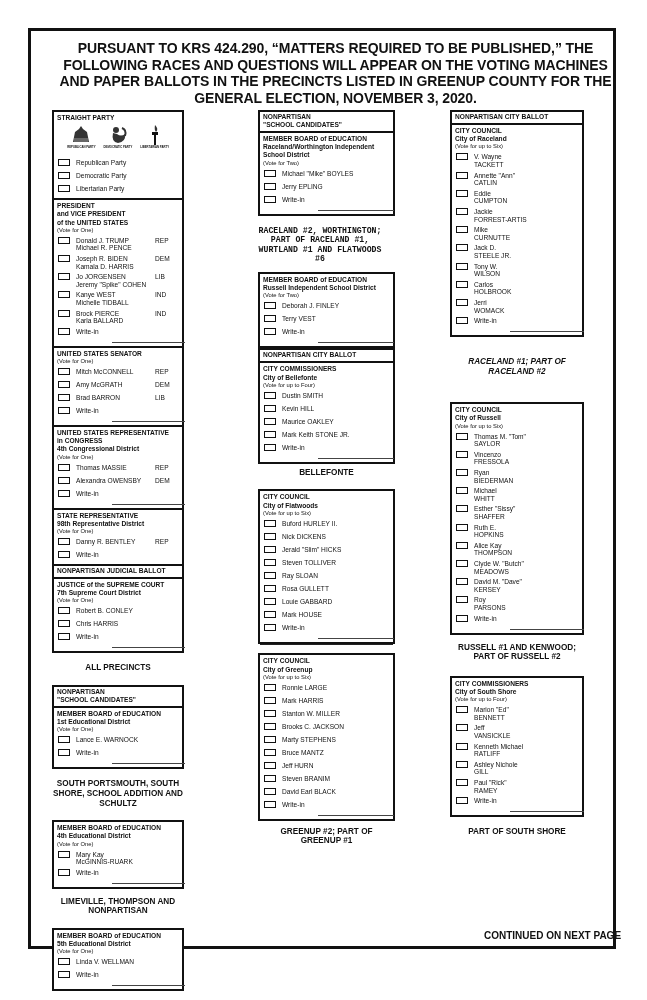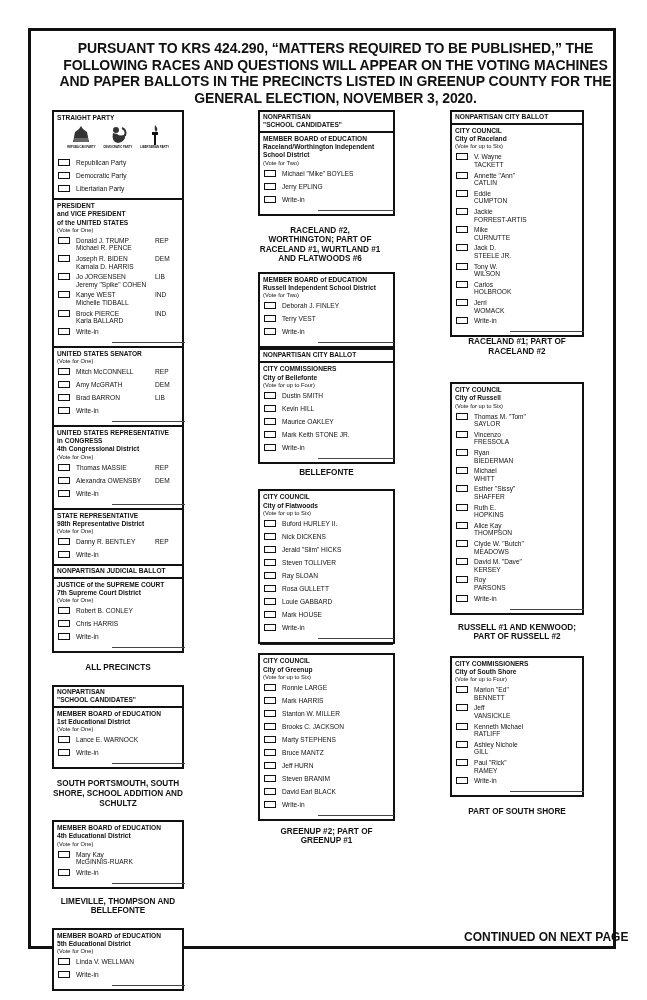--- a/index.html
+++ b/index.html
@@ -16,21 +16,21 @@
   .cand { display: flex; align-items: flex-start; font-size: 6.6px; line-height: 7.6px; margin-top: 3px; min-height: 10px; }
   .chk { width: 12px; height: 7px; border: 1.3px solid #111; flex: none; margin: 0 6px 0 1px; }
   .nm { flex: 1; }
   .pty { width: 24px; text-align: left; }
   .sig { height: 2px; margin: 3px 0 0 55px; border-bottom: 1.5px solid #444; width: 60%; }
   .prec { text-align: center; font-weight: bold; font-size: 8.2px; line-height: 9.6px; }
   .logos { display: flex; justify-content: space-around; padding: 2px 6px 0 6px; height: 34px; }
   .logo { display: flex; flex-direction: column; align-items: center; width: 34px; }
   .logo svg { width: 22px; height: 22px; }
   .logo span { font-size: 2.8px; line-height: 3.2px; text-align: center; font-weight: bold; }
-  .continued { position: absolute; left: 464px; top: 930px; font-weight: bold; font-size: 12px; }
+  .continued { position: absolute; left: 484px; top: 930px; font-weight: bold; font-size: 10px; }
 </style>
 </head>
 <body>
 
 <div class="frame"></div>
 <div class="headline">PURSUANT TO KRS 424.290, “MATTERS REQUIRED TO BE PUBLISHED,” THE FOLLOWING RACES AND QUESTIONS WILL APPEAR ON THE VOTING MACHINES AND PAPER BALLOTS IN THE PRECINCTS LISTED IN GREENUP COUNTY FOR THE GENERAL ELECTION, NOVEMBER 3, 2020.</div>
 
 <div class="col" style="left:52px; top:110px; width:132px;">
   <div class="box">
     <div class="sec">
@@ -244,21 +244,21 @@
             <div>McGINNIS-RUARK</div>
           </div>
         </div>
       <div class="cand">
           <div class="chk"></div>
           <div class="nm">Write-in</div>
         </div>
       <div class="sig"></div>
     </div>
   </div>
-  <div class="prec" style="margin:8px 0 12px 0;">LIMEVILLE, THOMPSON AND BELLEFONTE</div>
+  <div class="prec" style="margin:8px 0 12px 0;">LIMEVILLE, THOMPSON AND NONPARTISAN</div>
 
   <div class="box">
     <div class="sec">
       <div class="t">MEMBER BOARD of EDUCATION</div>
       <div class="t">5th Educational District</div>
       <div class="vote">(Vote for One)</div>
       <div class="cand">
           <div class="chk"></div>
           <div class="nm">Linda V. WELLMAN</div>
         </div>
@@ -291,21 +291,21 @@
           <div class="chk"></div>
           <div class="nm">Jerry EPLING</div>
         </div>
       <div class="cand">
           <div class="chk"></div>
           <div class="nm">Write-in</div>
         </div>
       <div class="sig"></div>
     </div>
   </div>
-  <div class="prec" style="margin:10px 13px 8px 0;">RACELAND #2, WORTHINGTON; PART OF RACELAND #1, WURTLAND #1 AND FLATWOODS #6</div>
+  <div class="prec" style="margin:10px 13px 8px 0;font-family:Liberation Mono, monospace;">RACELAND #2, WORTHINGTON; PART OF RACELAND #1, WURTLAND #1 AND FLATWOODS #6</div>
 
   <div class="box">
     <div class="sec">
       <div class="t">MEMBER BOARD of EDUCATION</div>
       <div class="t">Russell Independent School District</div>
       <div class="vote">(Vote for Two)</div>
       <div class="cand">
           <div class="chk"></div>
           <div class="nm">Deborah J. FINLEY</div>
         </div>
@@ -519,21 +519,21 @@
             <div>WOMACK</div>
           </div>
         </div>
       <div class="cand">
           <div class="chk"></div>
           <div class="nm">Write-in</div>
         </div>
       <div class="sig"></div>
     </div>
   </div>
-  <div class="prec" style="margin:0 14px 26px 14px;">RACELAND #1; PART OF RACELAND #2</div>
+  <div class="prec" style="margin:20px 14px 26px 14px;font-style:italic;">RACELAND #1; PART OF RACELAND #2</div>
 
   <div class="box">
     <div class="sec">
       <div class="t">CITY COUNCIL</div>
       <div class="t">City of Russell</div>
       <div class="vote">(Vote for up to Six)</div>
       <div class="cand">
           <div class="chk"></div>
           <div class="nm">
             <div>Thomas M. "Tom"</div>

